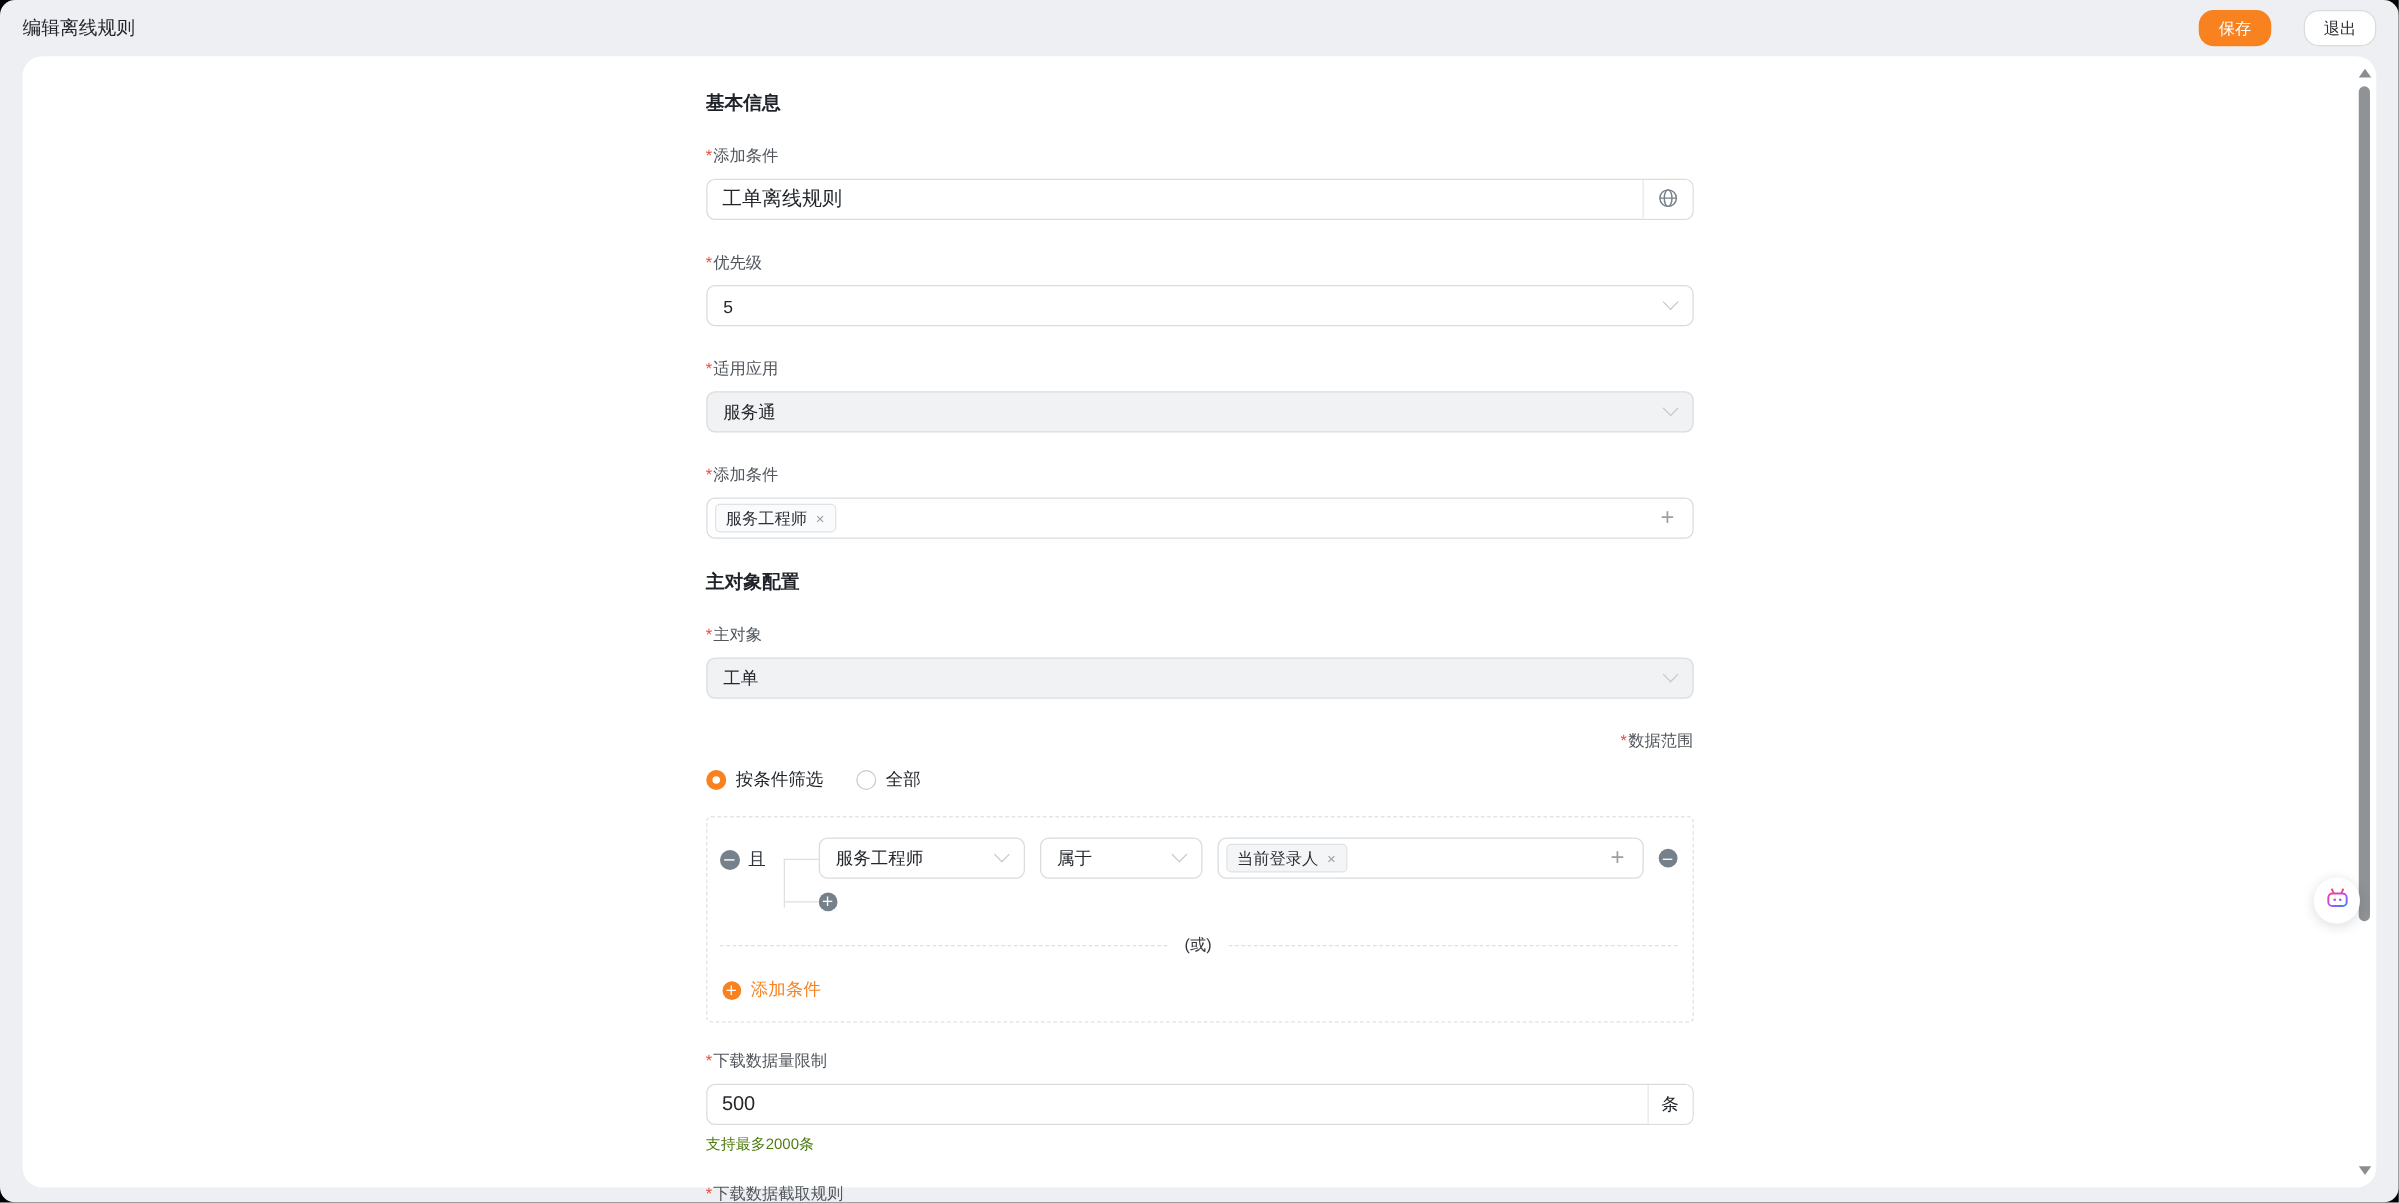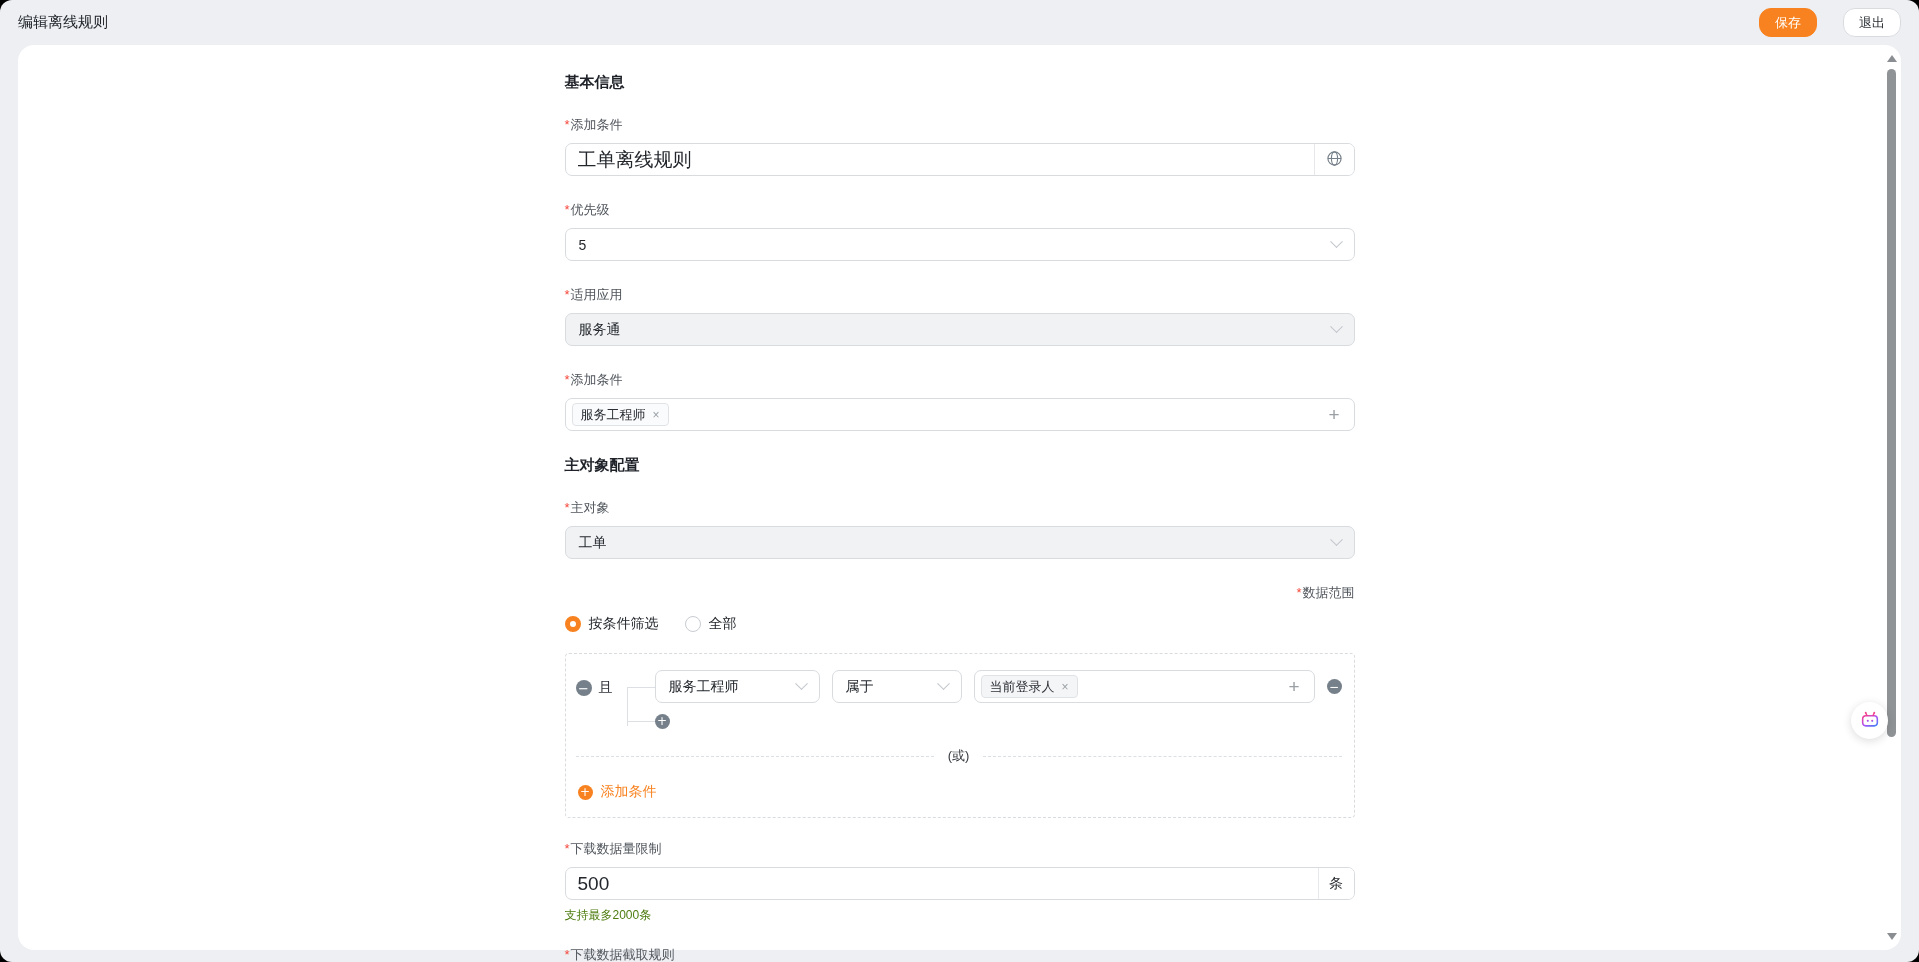--- a/index.html
+++ b/index.html
@@ -38,21 +38,21 @@
   .field { margin-bottom:25px; }
   .field-label { font-size:13px; color:#51565d; margin-bottom:9px; }
   .req { color:#f5483b; margin-right:1px; }
   .control {
     height:33px; border:1px solid #d9dcdf; border-radius:7px;
     display:flex; align-items:center; background:#fff;
     font-size:14px; color:#23272c; overflow:hidden;
   }
   .control input {
     flex:1; border:none; outline:none; background:transparent;
-    padding:0 12px; font-size:19px; color:#23272c; font-family:inherit; height:100%;
+    padding:0 12px; font-size:16px; color:#23272c; font-family:inherit; height:100%;
   }
   .addon {
     width:40px; align-self:stretch; flex:0 0 auto;
     border-left:1px solid #e6e8eb; background:#fff;
     display:flex; align-items:center; justify-content:center;
     cursor:pointer; border-top:none;border-right:none;border-bottom:none;
   }
   .unit-addon { width:36px; font-size:14px; color:#23272c; cursor:default; }
   .select { justify-content:space-between; padding:0 13px; cursor:pointer; }
   .select .sel-value { flex:1; }

